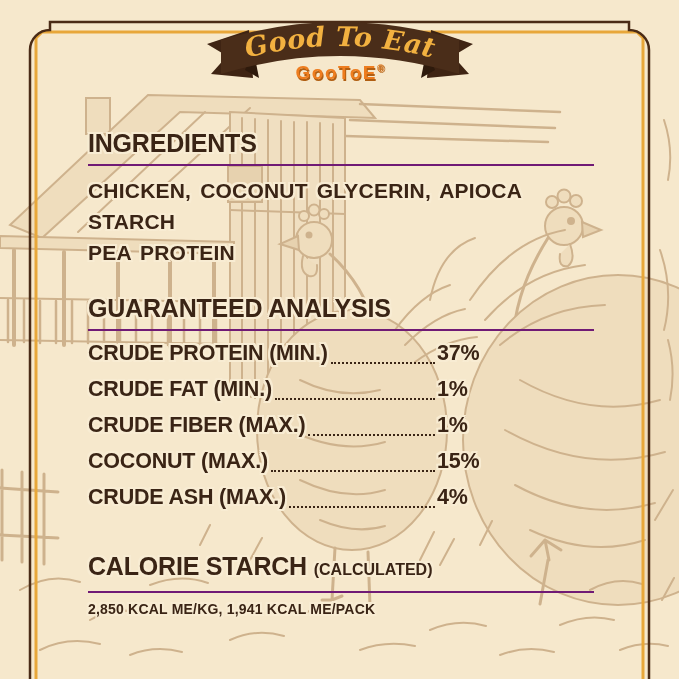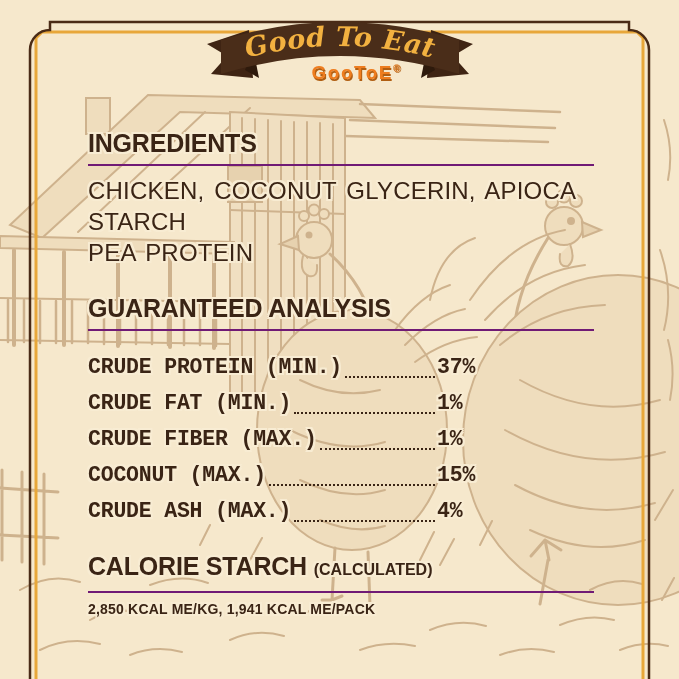--- a/index.html
+++ b/index.html
@@ -17,35 +17,35 @@
        0   -2px 0 #f8ecd3, 0    2px 0 #f8ecd3,
       -2px  0   0 #f8ecd3, 2px  0   0 #f8ecd3;
   }
   
   .section{position:absolute;left:88px;width:506px;color:#3a2415;}
   .sec-heading{
     font-size:25px;font-weight:bold;letter-spacing:-0.2px;line-height:30px;
     border-bottom:2px solid #701a75;padding-bottom:6px;
   }
   #ingredients{top:128px;}
-  .ing-lines{margin-top:9px;font-size:24px;font-weight:normal;line-height:31px;word-spacing:3px;letter-spacing:0.2px;}
+  .ing-lines{margin-top:9px;font-size:21px;font-weight:bold;line-height:31px;word-spacing:3px;letter-spacing:0.2px;}
   #guaranteed{top:293px;}
-  .ga-rows{margin-top:18px;font-family:Liberation Mono, monospace;}
+  .ga-rows{margin-top:4px;}
   .ga-row{display:flex;height:36px;font-size:21.5px;font-weight:bold;letter-spacing:-0.2px;}
   .ga-label,.ga-value{line-height:36px;white-space:nowrap;}
   .ga-leader{flex:1;align-self:flex-end;border-bottom:2px dotted #3a2415;margin:0 2px 7px 3px;}
   .ga-value{flex:0 0 157px;}
   #calories{top:551px;}
   .cal-qualifier{font-size:16px;letter-spacing:0;}
   .cal-line{margin-top:8px;font-size:14px;font-weight:bold;letter-spacing:0.2px;}
   
   #banner{position:absolute;left:199px;top:12px;width:282px;height:86px;}
   #banner svg{position:absolute;left:0;top:0;}
   .brand-name{
-    position:absolute;left:16px;top:50px;width:100%;text-align:center;
+    position:absolute;left:0;top:50px;width:100%;text-align:center;
     font-size:19px;font-weight:bold;color:#ee7d1f;letter-spacing:1.5px;
     text-shadow:1px 1.5px 0 #b05e12;
   }
   .brand-name sup{font-size:10px;letter-spacing:0;color:#d8741c;}
 </style>
 </head>
 <body>
 
 <svg class="layer" width="679" height="679" viewBox="0 0 679 679">
   <g opacity="0.5" stroke="#a87e50" stroke-width="2" fill="none" stroke-linecap="round">

